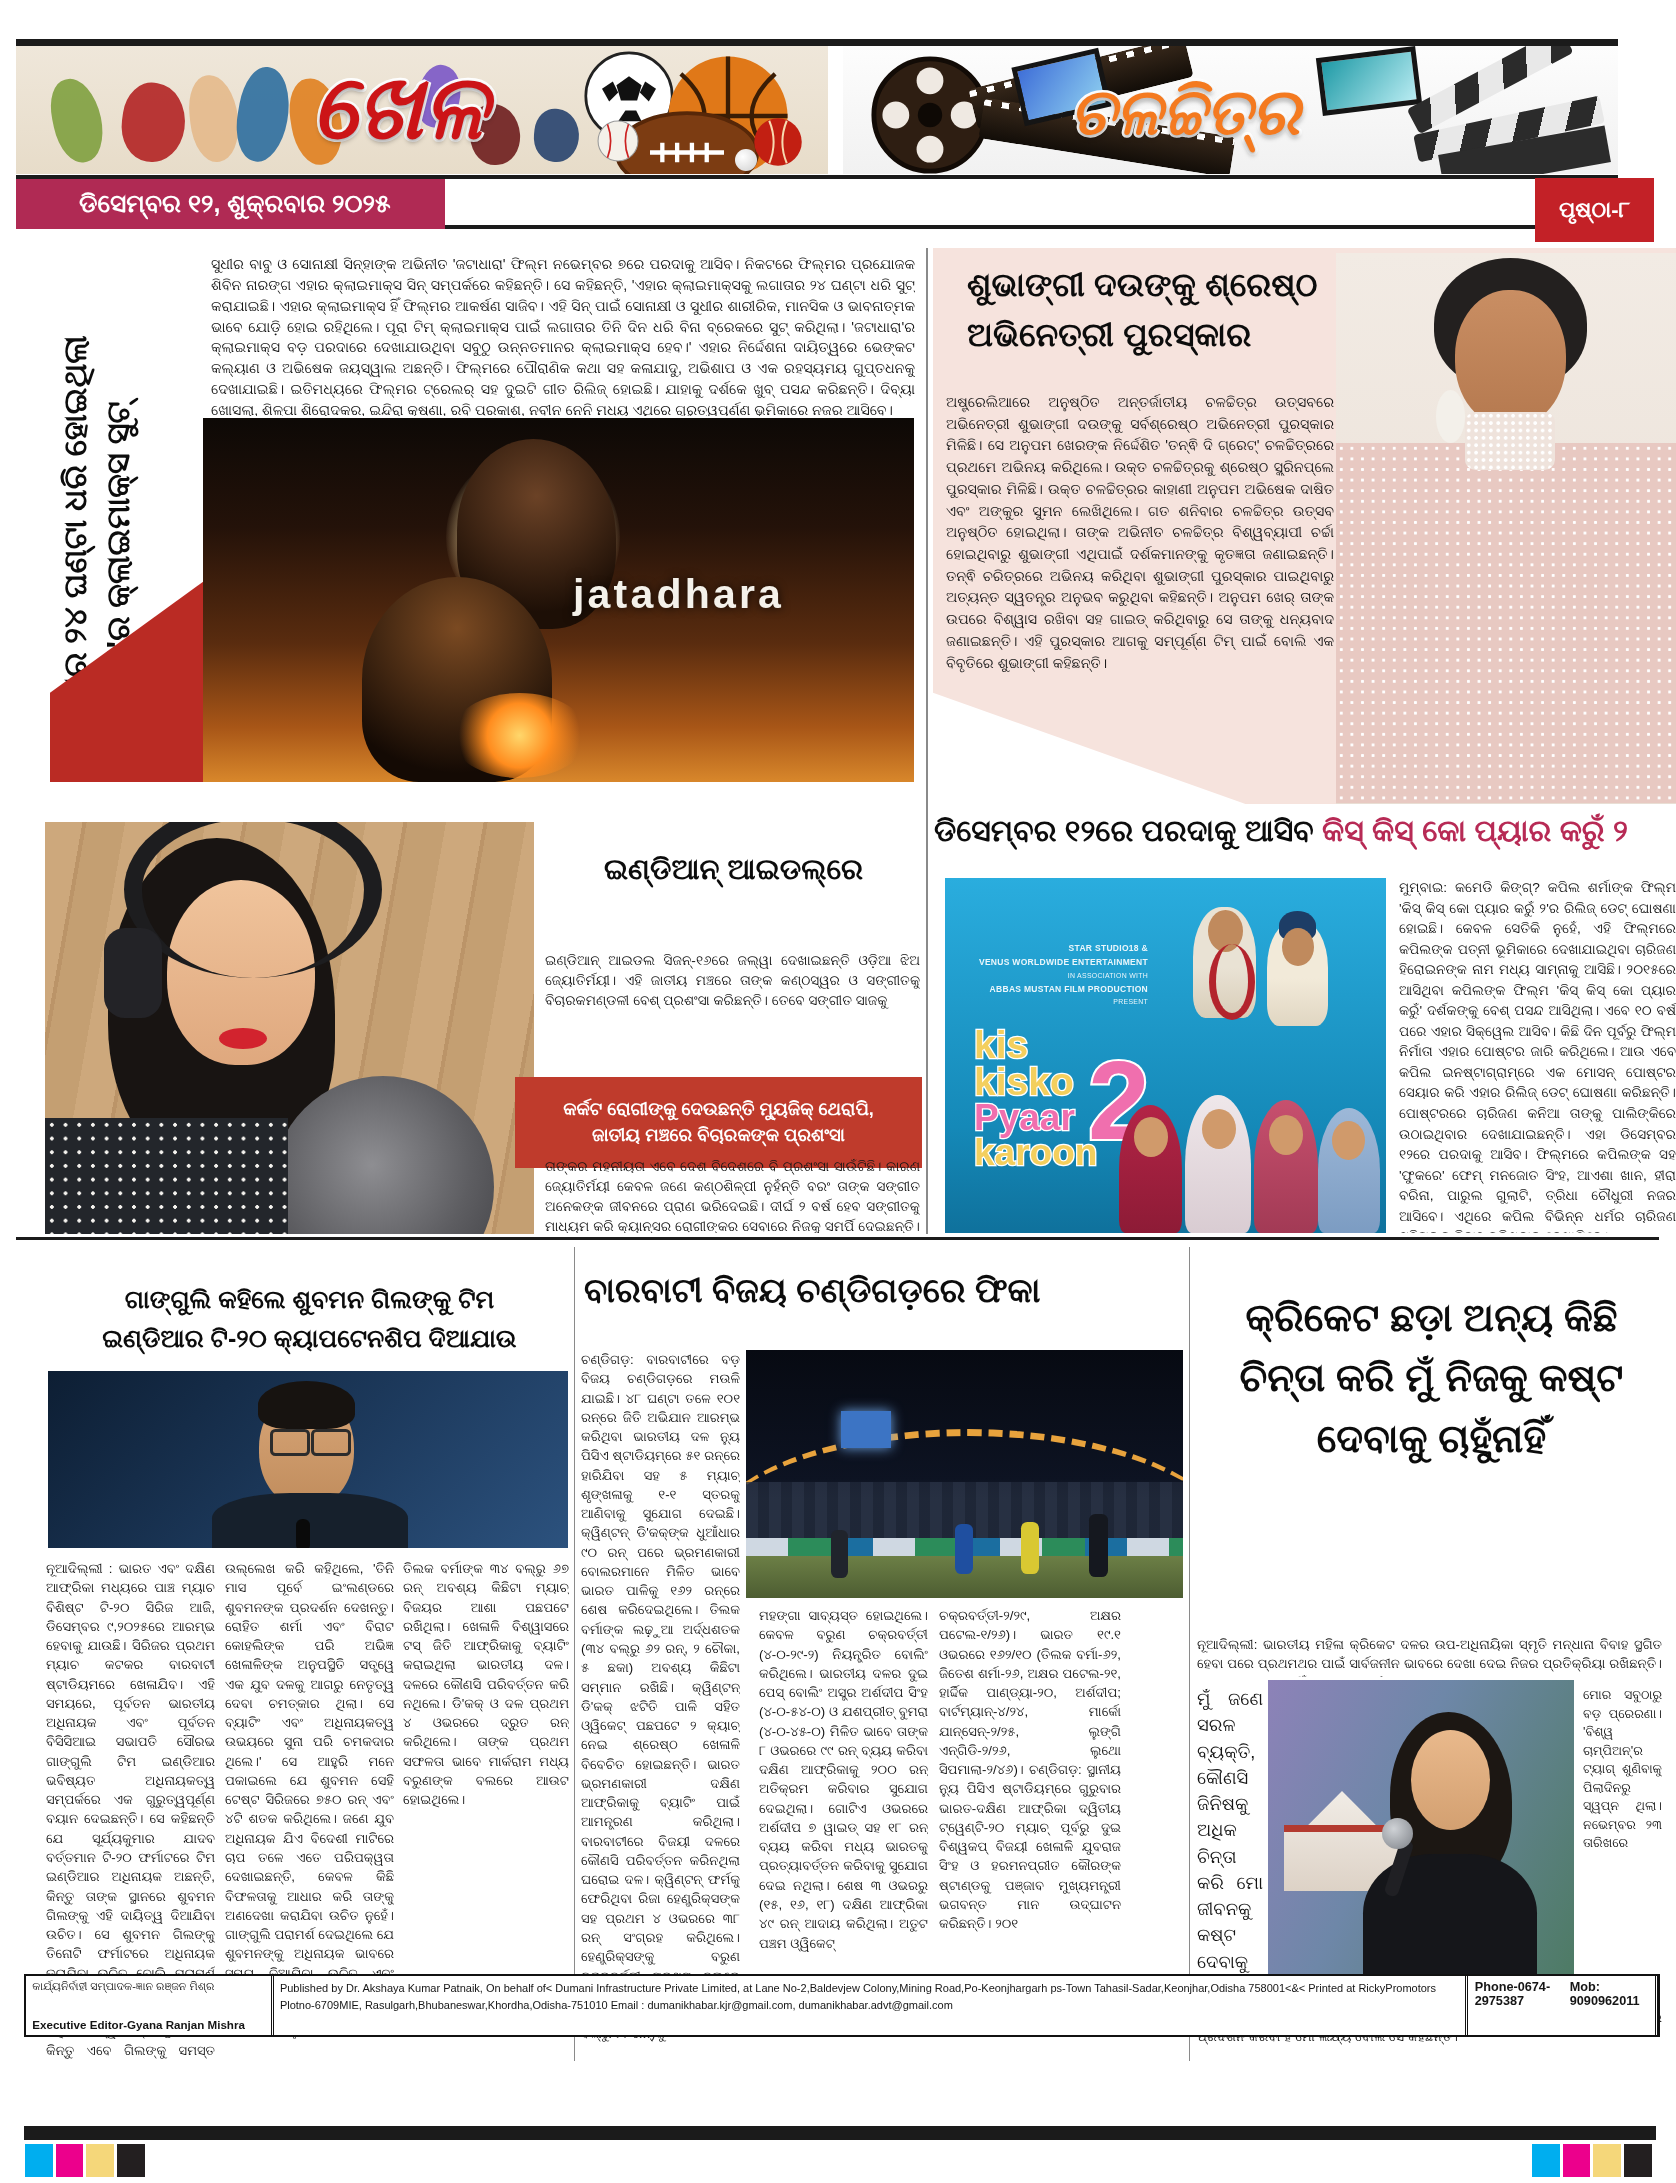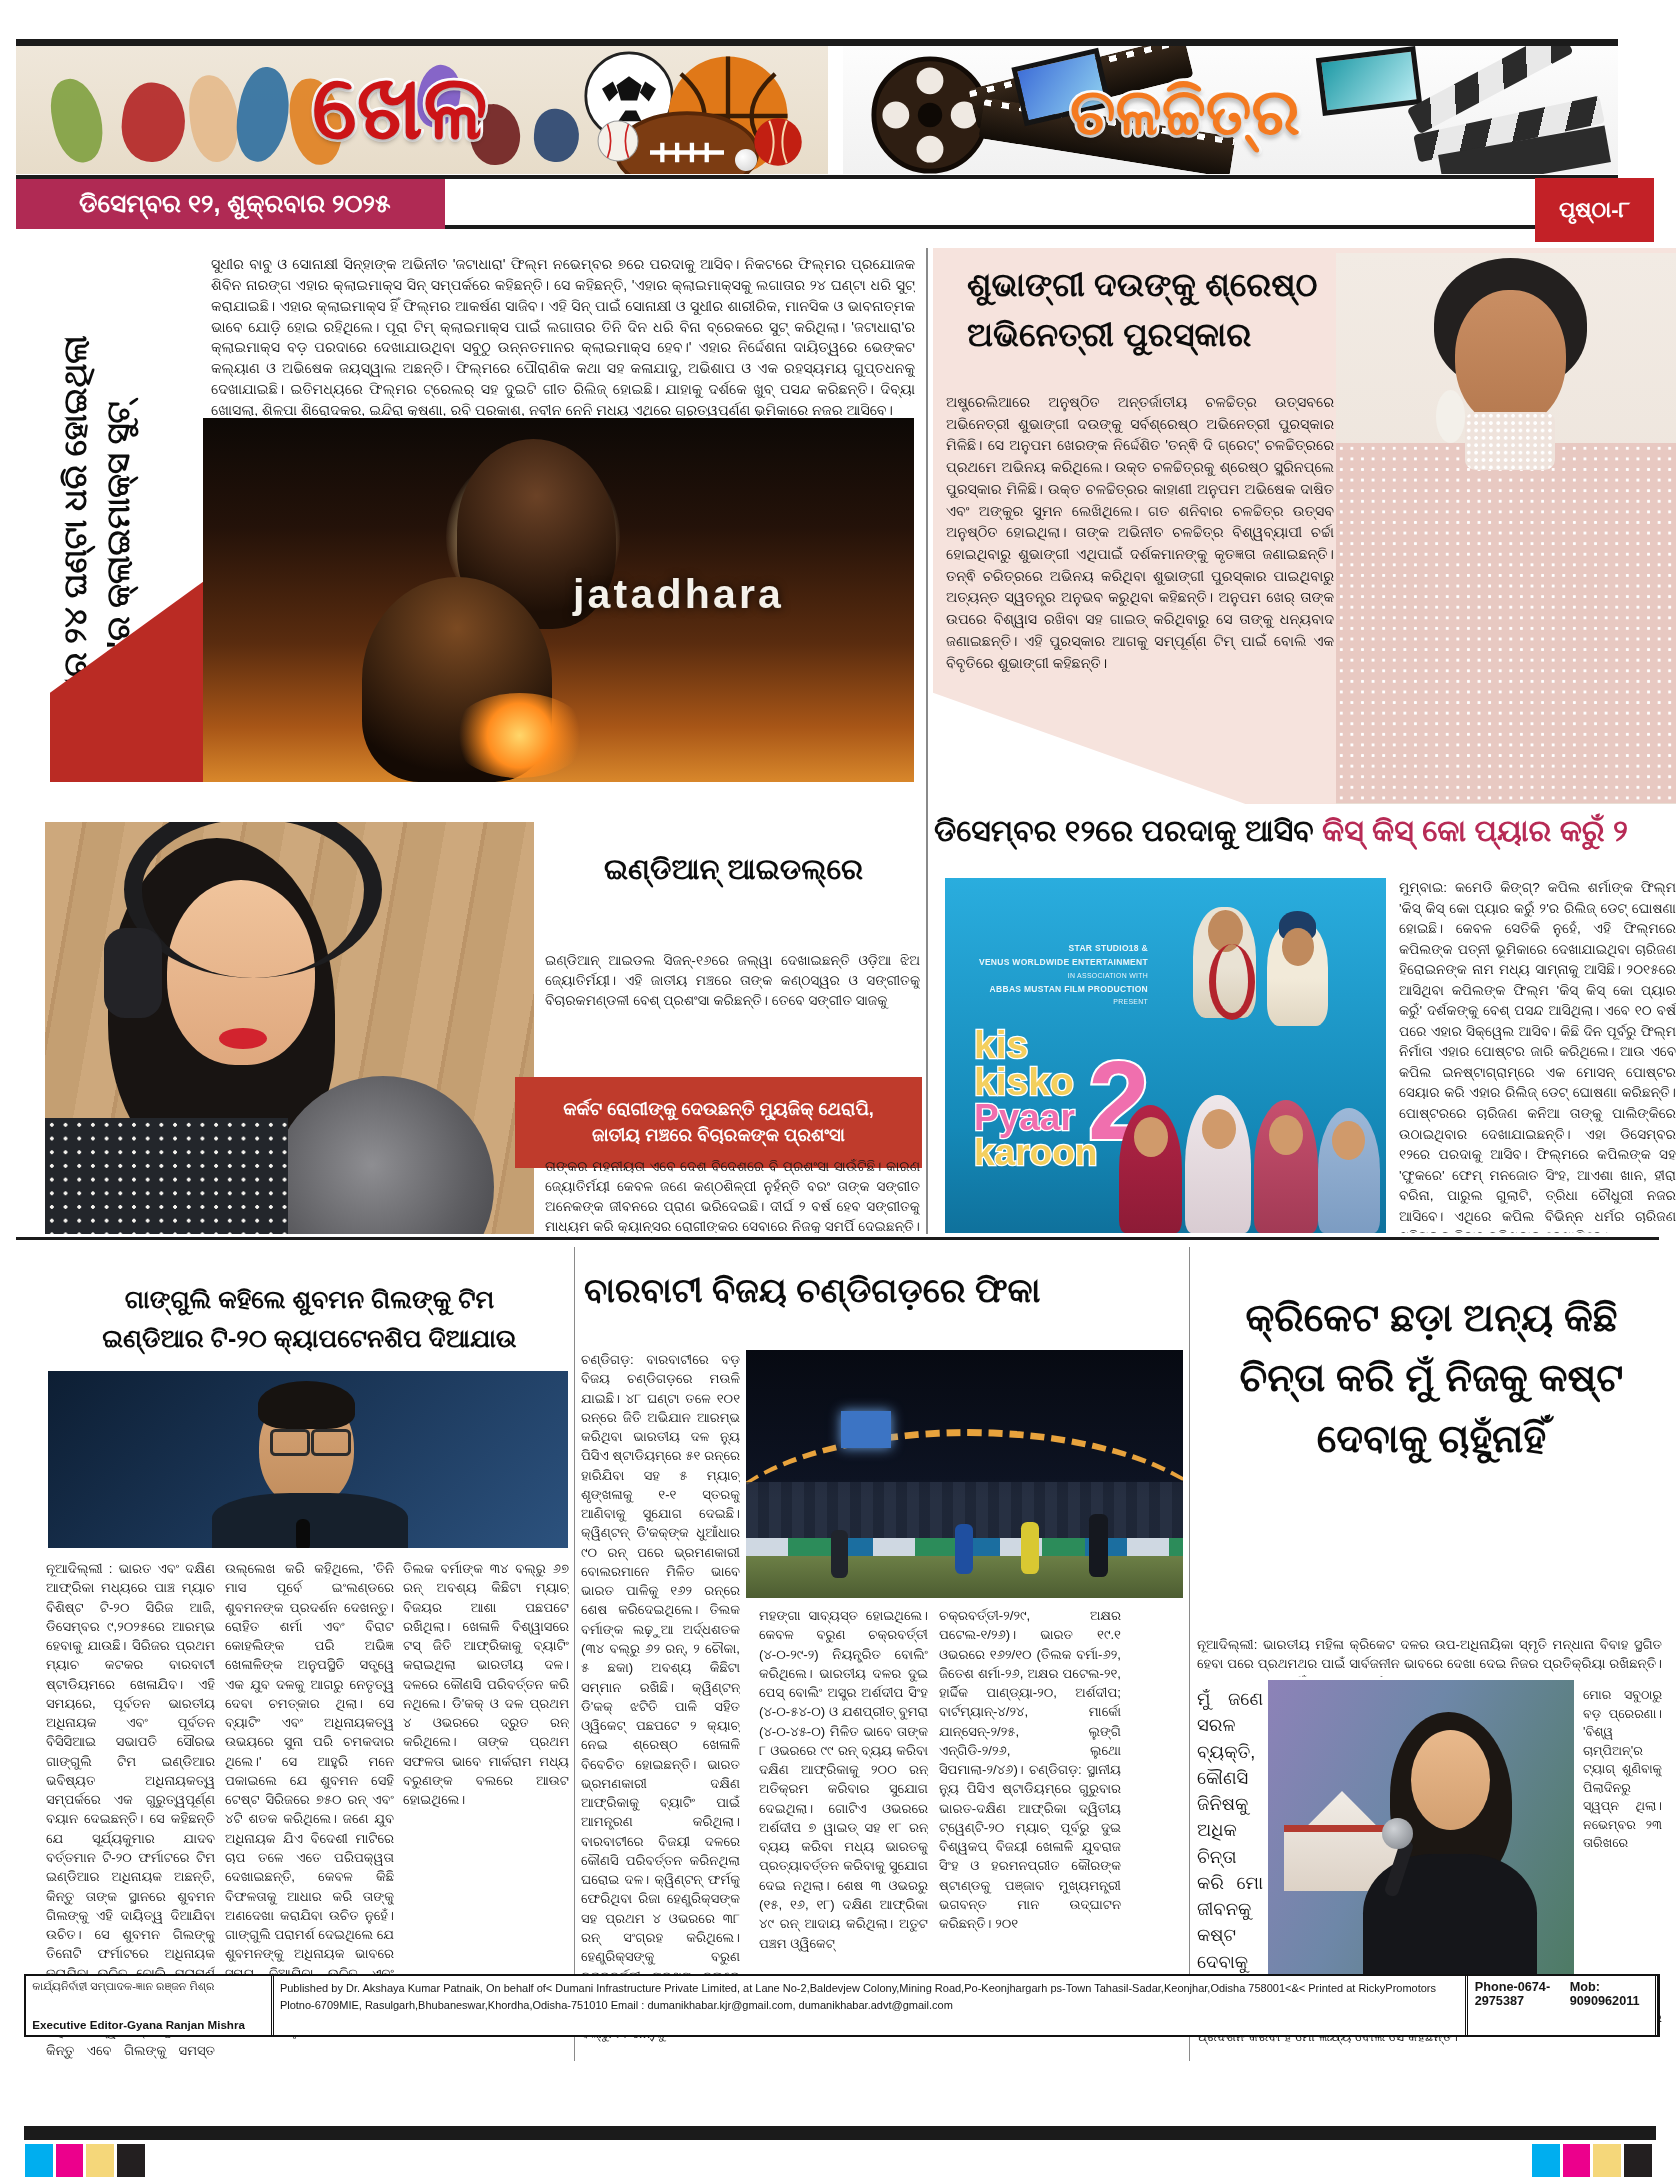--- a/index.html
+++ b/index.html
@@ -3,21 +3,21 @@
 <meta charset="utf-8">
 <style>
   html,body{margin:0;padding:0;background:#ffffff;}
   body{width:1677px;height:2183px;position:relative;font-family:"Liberation Sans","DejaVu Sans",sans-serif;color:#151515;}
   .abs{position:absolute;}
   .bar{background:#1b1b1b;}
   .bodytxt{font-size:13.7px;line-height:1.46;text-align:justify;color:#141414;overflow:hidden;word-break:break-word;}
   .headline{font-weight:700;color:#0c0c0c;}
   .center{text-align:center;margin-top:20px;}
   
-  .banner{overflow:hidden;}
+  .banner{overflow:hidden;font-style:italic;}
   .banner-sports{background:linear-gradient(180deg,#efe7da,#e7dcc9);}
   .banner-cinema{background:linear-gradient(180deg,#fdfdfd,#f1f1f1);}
   .banner-title{font-weight:700;-webkit-text-stroke:5.3px #ffffff;paint-order:stroke fill;text-shadow:0 3.2px 5.3px rgba(0,0,0,.35);}
   .sil{position:absolute;border-radius:45% 55% 50% 50%;opacity:.9;}
   .ball{position:absolute;}
   .strip{position:absolute;background:
      repeating-linear-gradient(90deg,#fff 0 7.4px,transparent 7.4px 18px),
      linear-gradient(#3a2a1c,#120d08);
      background-size:100% 6.3px,100% 100%;background-repeat:repeat-x,no-repeat;background-position:0 2.1px,0 0;
      border-radius:5.3px;}

